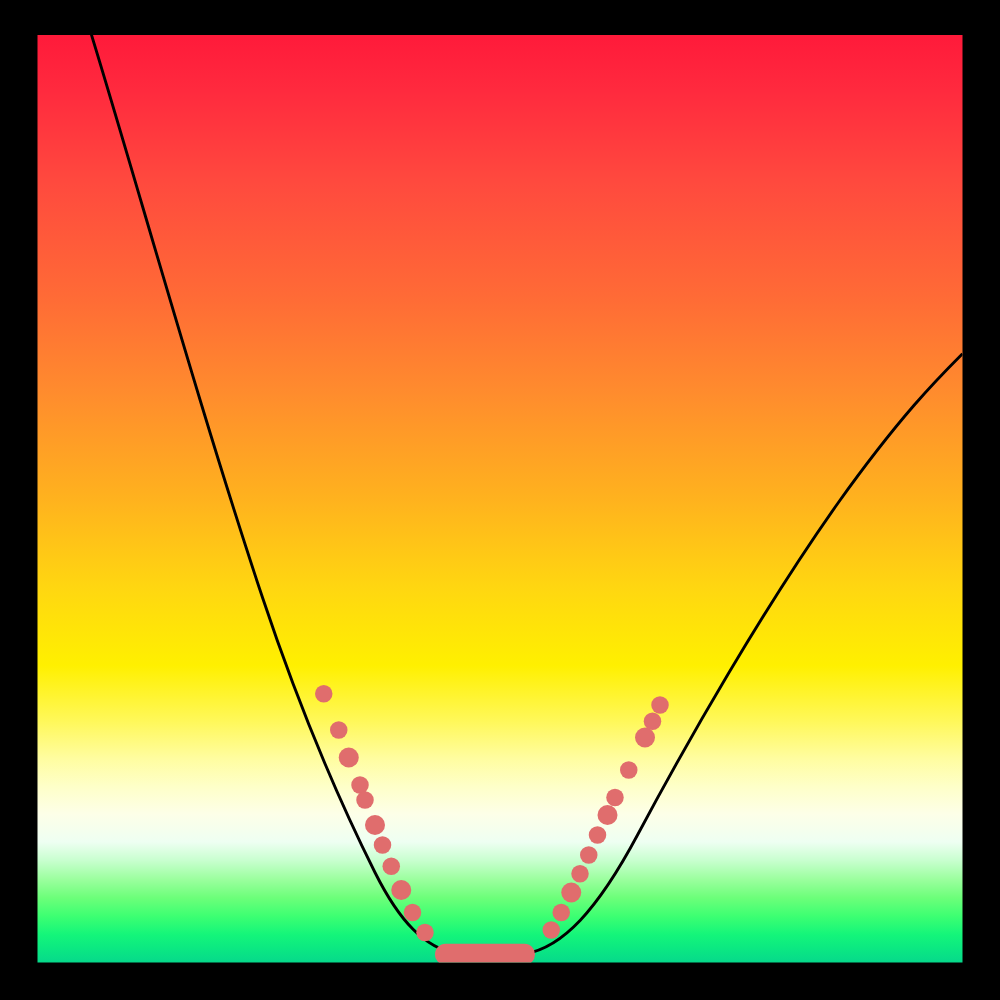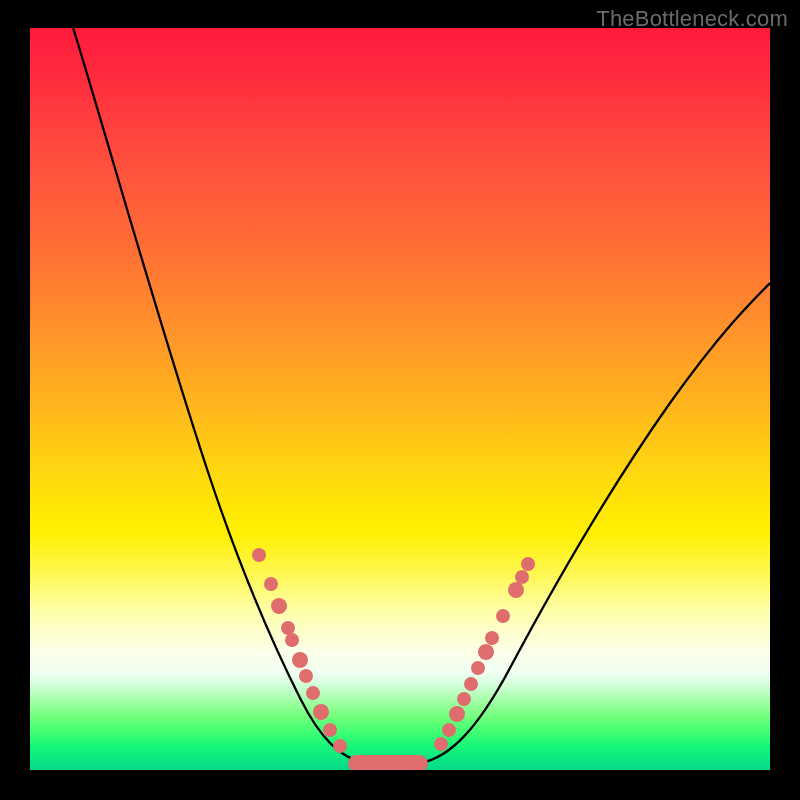--- a/index.html
+++ b/index.html
@@ -76,21 +76,20 @@
   .marker-cap {
     fill: #e06d6d;
     stroke: none;
   }
 </style>
 </head>
 <body>
 
 <div class="frame">
 
-  <div class="watermark">TheBottleneck.com</div>
 
   <div class="plot-area">
     <svg class="overlay" viewBox="0 0 740 742" preserveAspectRatio="none">
 
       <path class="curve" d="M 42 -4
                C 80 120, 130 300, 180 450
                C 210 540, 240 610, 270 670
                C 290 710, 310 730, 335 735
                L 390 735
                C 420 730, 448 700, 480 640

